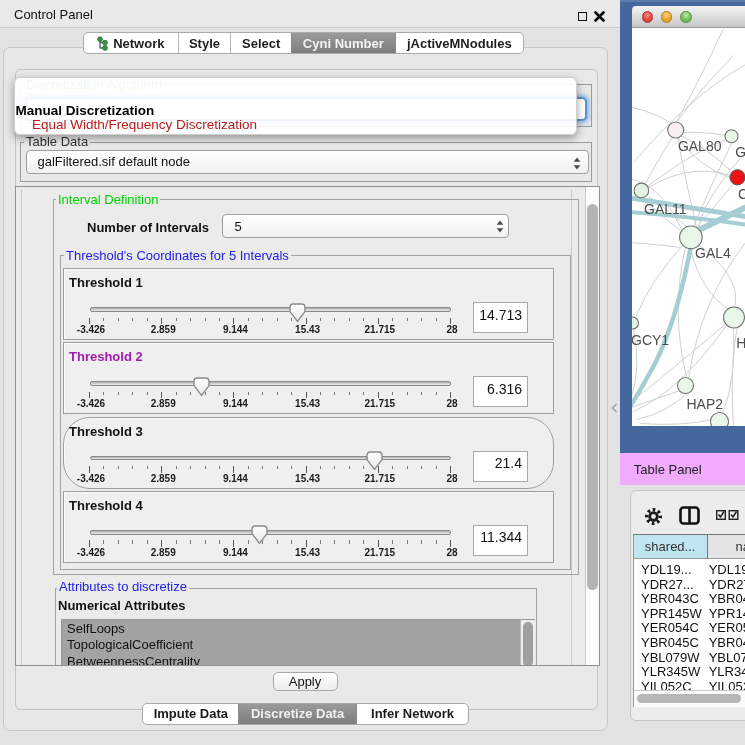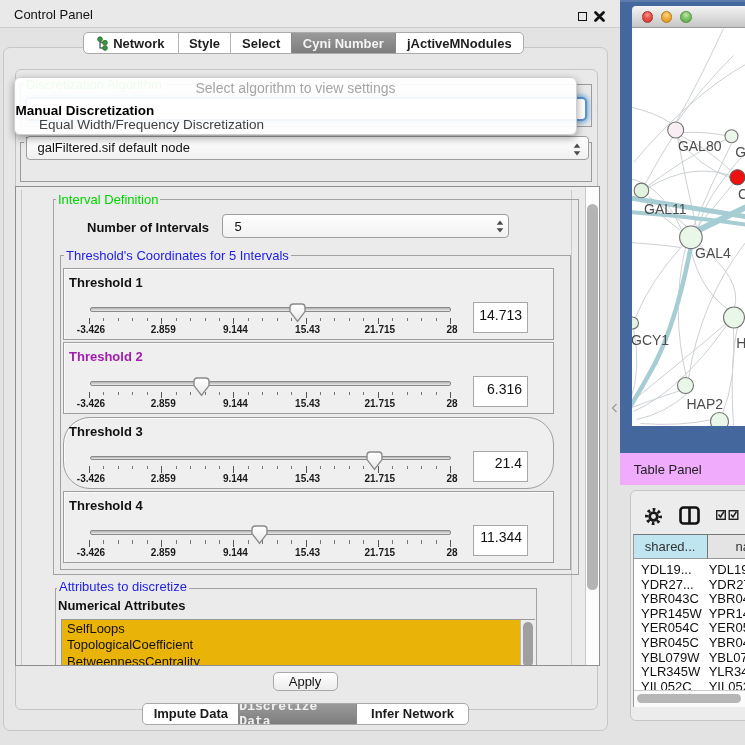--- a/index.html
+++ b/index.html
@@ -48,21 +48,21 @@
   <div style="width:104px;border-left:1px solid #8a8a8a;background:linear-gradient(#9a9a9a,#7d7d7d);color:#f4f4f4;display:flex;align-items:center;justify-content:center;">Cyni Number</div>
   <div style="width:129px;border-left:1px solid #8a8a8a;display:flex;align-items:center;justify-content:center;">jActiveMNodules</div>
 </div>
 
 <div class="abs" style="left:20px;top:84px;width:572px;height:42.5px;border:1px solid #9b9b9b;"></div>
 <div class="abs" style="left:24px;top:76.5px;font-size:13px;color:#00d400;background:#e9e9e9;padding:0 2px;">Discretization Algorithm</div>
 <div class="abs" style="left:25px;top:97px;width:562px;height:24px;background:#fff;border:2px solid #5693d2;border-radius:5px;box-shadow:0 0 4px 2px rgba(100,160,220,0.75);"></div>
 
 <div class="abs" style="left:20px;top:141.5px;width:572px;height:40px;border:1px solid #9b9b9b;"></div>
 <div class="abs" style="left:24px;top:134px;font-size:13px;color:#333;background:#e9e9e9;padding:0 2px;">Table Data</div>
-<div class="abs combo" style="left:25.5px;top:136px;width:563px;height:23.5px;background:linear-gradient(#ffffff,#f1f1f1);border:1px solid #9e9e9e;border-radius:4px;padding-left:43px;">
+<div class="abs combo" style="left:25.5px;top:150px;width:563px;height:23.5px;background:linear-gradient(#ffffff,#f1f1f1);border:1px solid #9e9e9e;border-radius:4px;padding-left:43px;">
   <div class="abs" style="left:11px;top:2.5px;font-size:13px;color:#111;">galFiltered.sif default node</div>
   <svg class="abs" style="left:544px;top:4.5px;" width="12" height="15" viewBox="0 0 12 15">
     <path d="M6 1.5 L9.3 5.8 L2.7 5.8 Z" fill="#4a4a4a"></path>
     <path d="M6 13.5 L9.3 9.2 L2.7 9.2 Z" fill="#4a4a4a"></path>
   </svg>
 </div>
 
 <div class="abs" id="viewport" style="left:15px;top:185.5px;width:585px;height:480.5px;border:1px solid #8f8f8f;background:#ebebeb;overflow:hidden;">
 
   <div class="abs" style="left:4.5px;top:3px;width:1px;height:477px;background:#c9c9c9;"></div>
@@ -179,39 +179,38 @@
         </defs>
     </svg>
     <div class="abs tfield">
         <span>11.344</span>
       </div>
   </div>
 
   <div class="abs" style="left:39px;top:401px;width:482px;height:90px;border:1px solid #a2a2a2;"></div>
   <div class="abs" style="left:41px;top:392px;font-size:13px;color:#2121e6;background:#ebebeb;padding:0 2px;">Attributes to discretize</div>
   <div class="abs bold" style="left:42px;top:411px;font-size:13px;color:#111;">Numerical Attributes</div>
-  <div class="abs" style="left:45px;top:432px;width:474px;height:50px;background:#eab308;border:1px solid #999;">
+  <div class="abs" style="left:45px;top:432px;width:474px;height:50px;background:#a3a3a3;border:1px solid #999;">
     <div style="padding:1.5px 0 0 5px;font-size:13px;color:#111;line-height:16.3px;">SelfLoops<br>TopologicalCoefficient<br>BetweennessCentrality</div>
     <div class="abs" style="left:458px;top:0;width:15px;height:50px;background:#ededed;border-left:1px solid #bbb;"></div>
     <div class="abs" style="left:460.5px;top:2px;width:10px;height:45px;background:#9f9f9f;border-radius:5px;"></div>
   </div>
 </div>
 
 <div class="abs" style="left:272.5px;top:671.5px;width:65px;height:19.5px;background:linear-gradient(#ffffff,#ececec);border:1px solid #a9a9a9;border-radius:5px;font-size:13px;color:#111;text-align:center;line-height:17.5px;">Apply</div>
 
 <div class="abs" style="left:142.3px;top:703px;width:327px;height:21.5px;background:#fff;border:1px solid #a9a9a9;border-radius:5px;display:flex;font-size:13px;font-weight:bold;color:#1b1b1b;overflow:hidden;">
   <div style="width:95.5px;display:flex;align-items:center;justify-content:center;">Impute Data</div>
-  <div style="width:118px;border-left:1px solid #8a8a8a;background:linear-gradient(#9a9a9a,#7d7d7d);color:#f0f0f0;display:flex;align-items:center;justify-content:center;font-family:Liberation Mono, monospace;">Discretize Data</div>
+  <div style="width:118px;border-left:1px solid #8a8a8a;background:linear-gradient(#9a9a9a,#7d7d7d);color:#f0f0f0;display:flex;align-items:center;justify-content:center;">Discretize Data</div>
   <div style="width:113px;border-left:1px solid #8a8a8a;display:flex;align-items:center;justify-content:center;">Infer Network</div>
 </div>
 
 <div class="abs" style="left:14px;top:77px;width:563px;height:58px;background:rgba(255,255,255,0.93);border:1px solid #cfcfcf;border-radius:6px;box-shadow:0 3px 8px rgba(0,0,0,0.38);z-index:50;">
-  <div style="position:absolute;left:0;top:2px;width:100%;text-align:center;font-size:14px;color:#a5a5a5;">Select algorithm to view settings</div>
   <div class="abs bold" style="left:0.5px;top:24.5px;font-size:13.5px;color:#000;">Manual Discretization</div>
-  <div class="abs" style="left:11px;top:38.5px;font-size:13.5px;color:#404040;padding-left:13px;">Equal Width/Frequency Discretization</div>
+  <div class="abs" style="left:4px;top:38.5px;font-size:13.5px;color:#b91c1c;padding-left:13px;">Equal Width/Frequency Discretization</div>
 </div>
 
 <svg class="abs" style="left:611px;top:403px;" width="7" height="10" viewBox="0 0 7 10">
   <path d="M5.5 1 L1.5 5 L5.5 9" stroke="#999" stroke-width="1.2" fill="none"></path>
 </svg>
 
 <div class="abs" id="desktop" style="left:620px;top:0;width:125px;height:453px;background:#44679e;border-top:2px solid #5d7cab;"></div>
 
 <div class="abs" style="left:631.5px;top:6px;width:113.5px;height:21.5px;background:linear-gradient(#f4f4f4,#c6c6c6);border-bottom:1px solid #9a9a9a;border-radius:4px 0 0 0;">
   <div class="abs" style="left:10px;top:5.3px;width:11.6px;height:11.6px;border-radius:50%;background:radial-gradient(circle at 50% 30%, #f49a96 0%, #e84d45 45%, #d03a34 100%);border:1px solid #a8342f;"></div>

